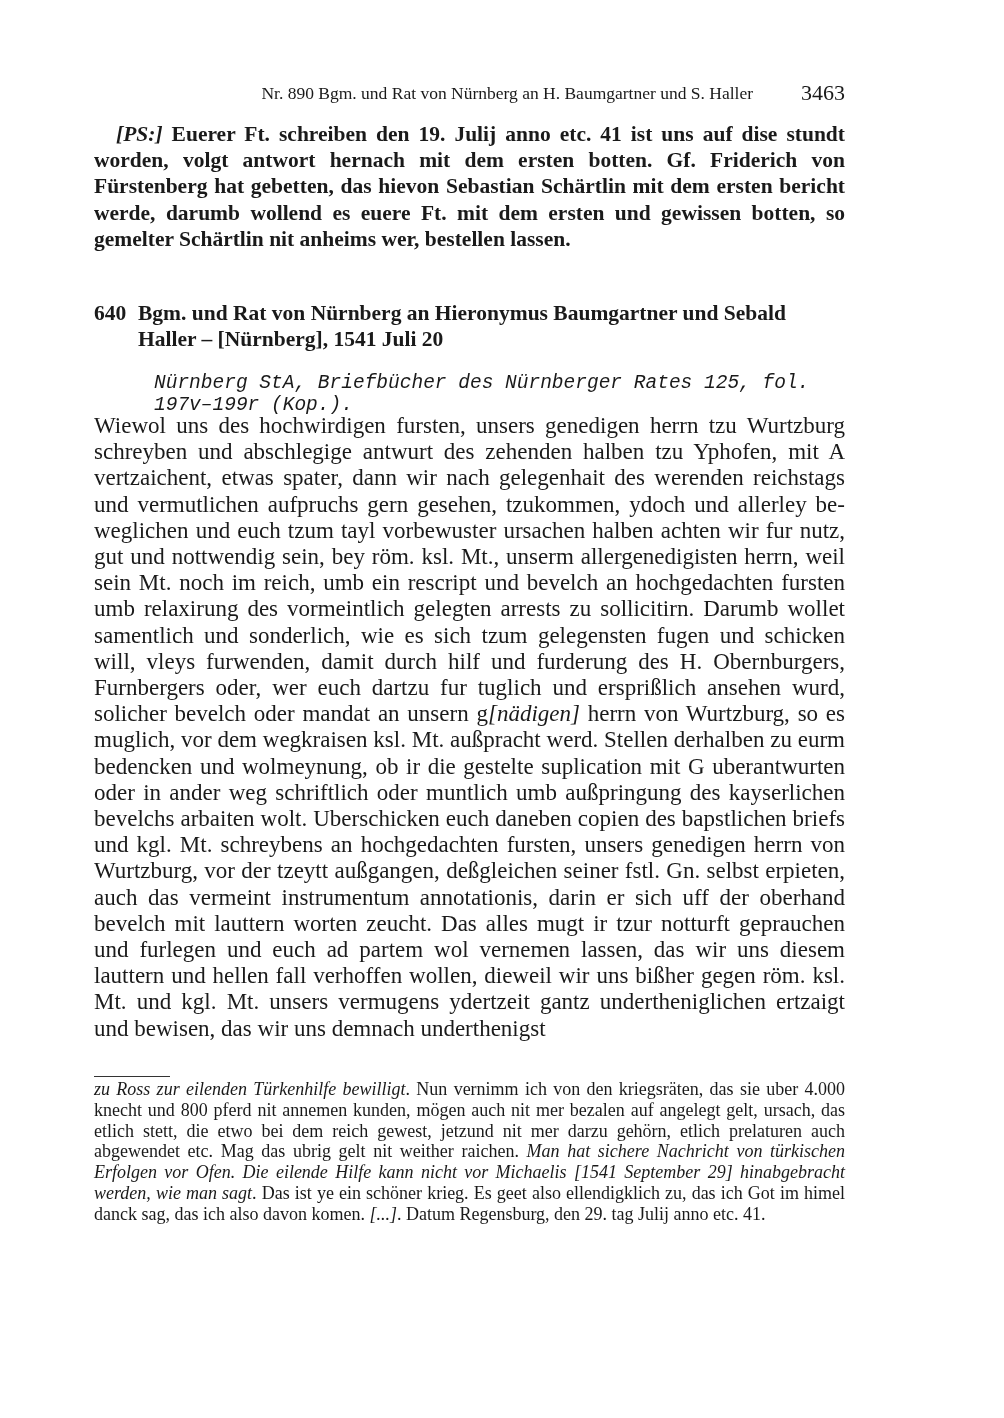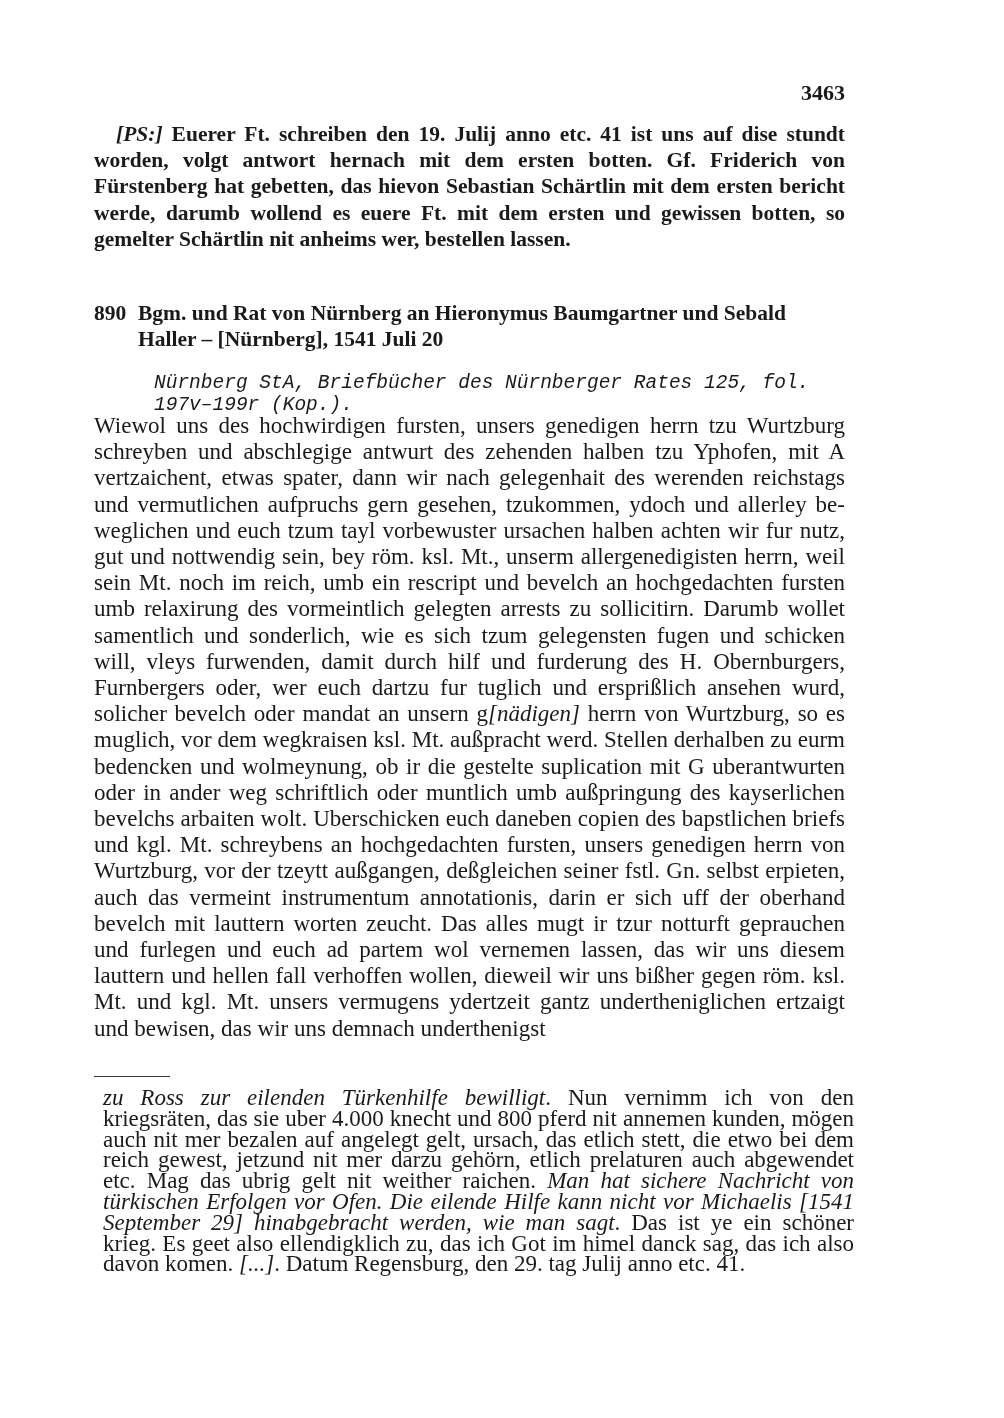--- a/index.html
+++ b/index.html
@@ -1,50 +1,51 @@
 <!DOCTYPE html>
 <html><head>
 <meta charset="utf-8">
 <style>
   html, body { margin: 0; padding: 0; background: #ffffff; }
   body { width: 1004px; height: 1418px; position: relative; overflow: hidden;
          font-family: "Liberation Serif", "DejaVu Serif", serif; color: #1a1a1a; }
   .page { position: absolute; left: 94px; top: 0; width: 751px; }
   .running-head { position: absolute; top: 80px; left: 0; width: 751px; height: 26px; }
   .running-title { position: absolute; right: 92px; top: 3px; font-size: 17.5px; white-space: nowrap; }
-  .page-number { position: absolute; right: 0; top: 0; font-size: 22px; font-weight: bold; }
+  .page-number { position: absolute; right: 0; top: 0; font-size: 22px; }
   .ps { position: absolute; top: 121px; left: 0; width: 751px; font-size: 21.5px; line-height: 26.2px;
         text-align: justify; text-indent: 22px; margin: 0; hyphens: manual; font-weight: bold; }
   .ps i { font-style: italic; }
   .entry-head { position: absolute; top: 300px; left: 0; width: 751px; font-size: 21.5px;
                 font-weight: bold; line-height: 26px; }
   .entry-num { position: absolute; left: 0; top: 0; }
   .entry-title { position: absolute; left: 44px; top: 0; width: 691px; }
   .source { position: absolute; top: 372px; left: 60px; width: 691px; font-size: 19.5px; font-style: italic; font-family: Liberation Mono, monospace; }
   .body-text { position: absolute; top: 413px; left: 0; width: 751px; font-size: 23px;
                line-height: 26.2px; text-align: justify; margin: 0; }
   .body-text i { font-style: italic; }
   .fn-rule { position: absolute; top: 1076px; left: 0; width: 76px; height: 1px; background: #333; }
-  .footnote { position: absolute; top: 1079px; left: 0; width: 751px; font-size: 23px;
-              line-height: 20.8px; text-align: justify; margin: 9px; }
+  .footnote { position: absolute; top: 1079px; left: 0; width: 751px; font-size: 18px;
+              line-height: 20.8px; text-align: justify; margin: 0; }
   .footnote i { font-style: italic; }
 </style>
 </head>
 <body>
 
 <div class="page">
 
   <div class="running-head">
+    <span class="running-title">Nr. 890 Bgm. und Rat von Nürnberg an H. Baumgartner und S. Haller</span>
     <span class="page-number">3463</span>
   </div>
 
   <p class="ps"><i>[PS:]</i><span> Euerer Ft. schreiben den 19. Julij anno etc. 41 ist uns auf dise stundt worden, volgt antwort hernach mit dem ersten botten. Gf. Friderich von Fürstenberg hat gebetten, das hievon Sebastian Schärtlin mit dem ersten bericht werde, darumb wollend es euere Ft. mit dem ersten und gewissen botten, so gemelter Schärtlin nit anheims wer, bestellen lassen.</span></p>
 
   <div class="entry-head">
-    <span class="entry-num">890</span>
+    <span class="entry-num">640</span>
     <span class="entry-title">Bgm. und Rat von Nürnberg an Hieronymus Baumgartner und Sebald Haller – [Nürnberg], 1541 Juli 20</span>
   </div>
 
   <div class="source">Nürnberg StA, Briefbücher des Nürnberger Rates 125, fol. 197v–199r (Kop.).</div>
 
   <p class="body-text"><span>Wiewol uns des hochwirdigen fursten, unsers genedigen herrn tzu Wurtzburg schreyben und abschlegige antwurt des zehenden halben tzu Yphofen, mit A vertzaichent, etwas spater, dann wir nach gelegenhait des werenden reichstags und vermutlichen aufpruchs gern gesehen, tzukommen, ydoch und allerley be­weglichen und euch tzum tayl vorbewuster ursachen halben achten wir fur nutz, gut und nottwendig sein, bey röm. ksl. Mt., unserm allergenedigisten herrn, weil sein Mt. noch im reich, umb ein rescript und bevelch an hochgedachten fursten umb relaxirung des vormeintlich gelegten arrests zu sollicitirn. Darumb wollet samentlich und sonderlich, wie es sich tzum gelegensten fugen und schicken will, vleys furwenden, damit durch hilf und furderung des H. Obern­burgers, Furnbergers oder, wer euch dartzu fur tuglich und ersprißlich ansehen wurd, solicher bevelch oder mandat an unsern g</span><i>[nädigen]</i><span> herrn von Wurtzburg, so es muglich, vor dem wegkraisen ksl. Mt. außpracht werd. Stellen derhalben zu eurm bedencken und wolmeynung, ob ir die gestelte suplication mit G uberantwurten oder in ander weg schriftlich oder muntlich umb außpringung des kayserlichen bevelchs arbaiten wolt. Uberschicken euch daneben copien des bapstlichen briefs und kgl. Mt. schreybens an hochgedachten fursten, unsers genedigen herrn von Wurtzburg, vor der tzeytt außgangen, deßgleichen seiner fstl. Gn. selbst erpieten, auch das vermeint instrumentum annotationis, darin er sich uff der oberhand bevelch mit lauttern worten zeucht. Das alles mugt ir tzur notturft geprauchen und furlegen und euch ad partem wol vernemen lassen, das wir uns diesem lauttern und hellen fall verhoffen wollen, dieweil wir uns bißher gegen röm. ksl. Mt. und kgl. Mt. unsers vermugens ydertzeit gantz undertheniglichen ertzaigt und bewisen, das wir uns demnach underthenigst</span></p>
 
   <div class="fn-rule"></div>
 
   <p class="footnote"><i>zu Ross zur eilenden Türkenhilfe bewilligt</i><span>. Nun vernimm ich von den kriegsräten, das sie uber 4.000 knecht und 800 pferd nit annemen kunden, mögen auch nit mer bezalen auf angelegt gelt, ursach, das etlich stett, die etwo bei dem reich gewest, jetzund nit mer darzu gehörn, etlich prelaturen auch abgewendet etc. Mag das ubrig gelt nit weither raichen. </span><i>Man hat sichere Nachricht von türkischen Erfolgen vor Ofen. Die eilende Hilfe kann nicht vor Michaelis [1541 September 29] hinabgebracht werden, wie man sagt</i><span>. Das ist ye ein schöner krieg. Es geet also ellendigklich zu, das ich Got im himel danck sag, das ich also davon komen. </span><i>[...]</i><span>. Datum Regensburg, den 29. tag Julij anno etc. 41.</span></p>

